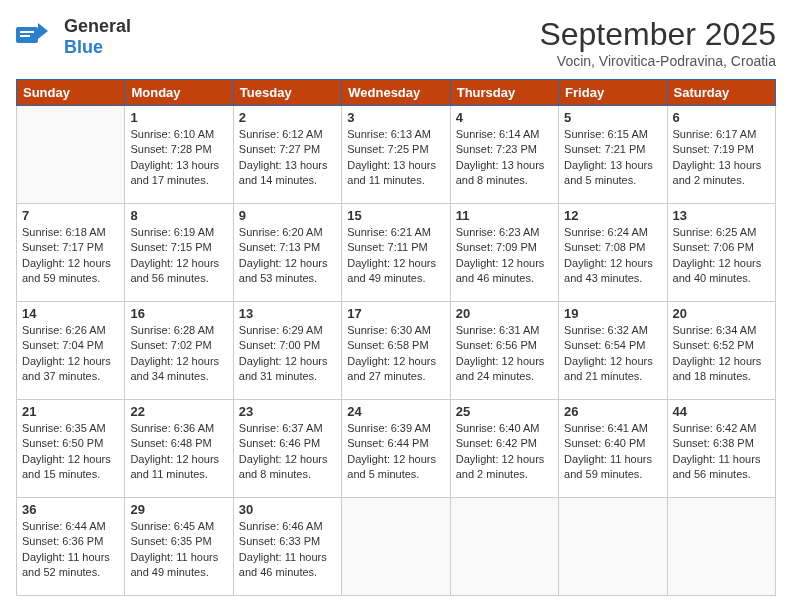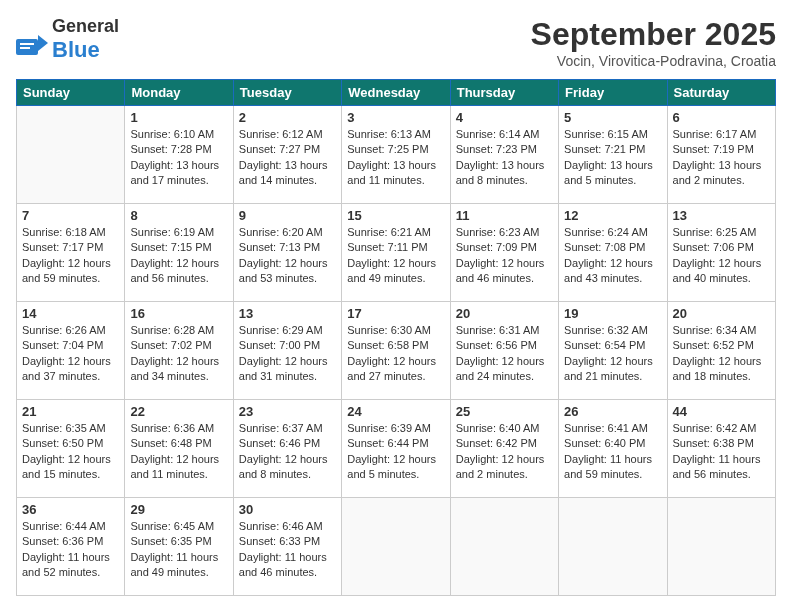--- a/index.html
+++ b/index.html
@@ -23,44 +23,44 @@
       align-items: flex-start;
       margin-bottom: 10px;
     }
     .logo {
       display: flex;
       flex-direction: column;
       align-items: flex-start;
     }
     .logo-row {
       display: flex;
-      align-items: flex-end;
-      gap: 4px;
+      align-items: center;
+      gap: 16px;
     }
     .title-block {
       text-align: right;
     }
     .title-month {
       font-size: 32px;
       color: #333;
-      font-weight: bold;
+      font-weight: normal;
     }
     .title-location {
       font-size: 14px;
       color: #555;
     }
     .calendar {
       flex: 1;
       border: 1px solid #ccc;
       border-collapse: collapse;
       width: 100%;
       table-layout: fixed;
     }
     .calendar th {
-      background: #0f766e;
+      background: #c2410c;
       color: #fff;
       text-align: left;
       padding: 5px 6px;
       font-size: 13px;
       border: 1px solid #1a6abf;
     }
     .calendar td {
       border: 1px solid #ccc;
       vertical-align: top;
       padding: 4px 5px;
@@ -95,21 +95,21 @@
     <div class="logo">
       <div class="logo-row">
         <svg width="32" height="28" viewBox="0 0 32 28">
           <rect x="0" y="4" width="22" height="16" rx="2" fill="#2a7fcf"></rect>
           <polygon points="22,0 32,8 22,16" fill="#2a7fcf"></polygon>
           <rect x="4" y="8" width="14" height="2" fill="white"></rect>
           <rect x="4" y="12" width="10" height="2" fill="white"></rect>
         </svg>
         <div>
           <span style="font-size:18px;font-weight:bold;color:#333;">General</span><br>
-          <span style="font-size:22px;font-weight:bold;color:#2a7fcf;">Blue</span>
+          <span style="font-size:18px;font-weight:bold;color:#2a7fcf;">Blue</span>
         </div>
       </div>
     </div>
     <div class="title-block">
       <div class="title-month">September 2025</div>
       <div class="title-location">Vocin, Virovitica-Podravina, Croatia</div>
     </div>
   </div>
 
   <table class="calendar">

